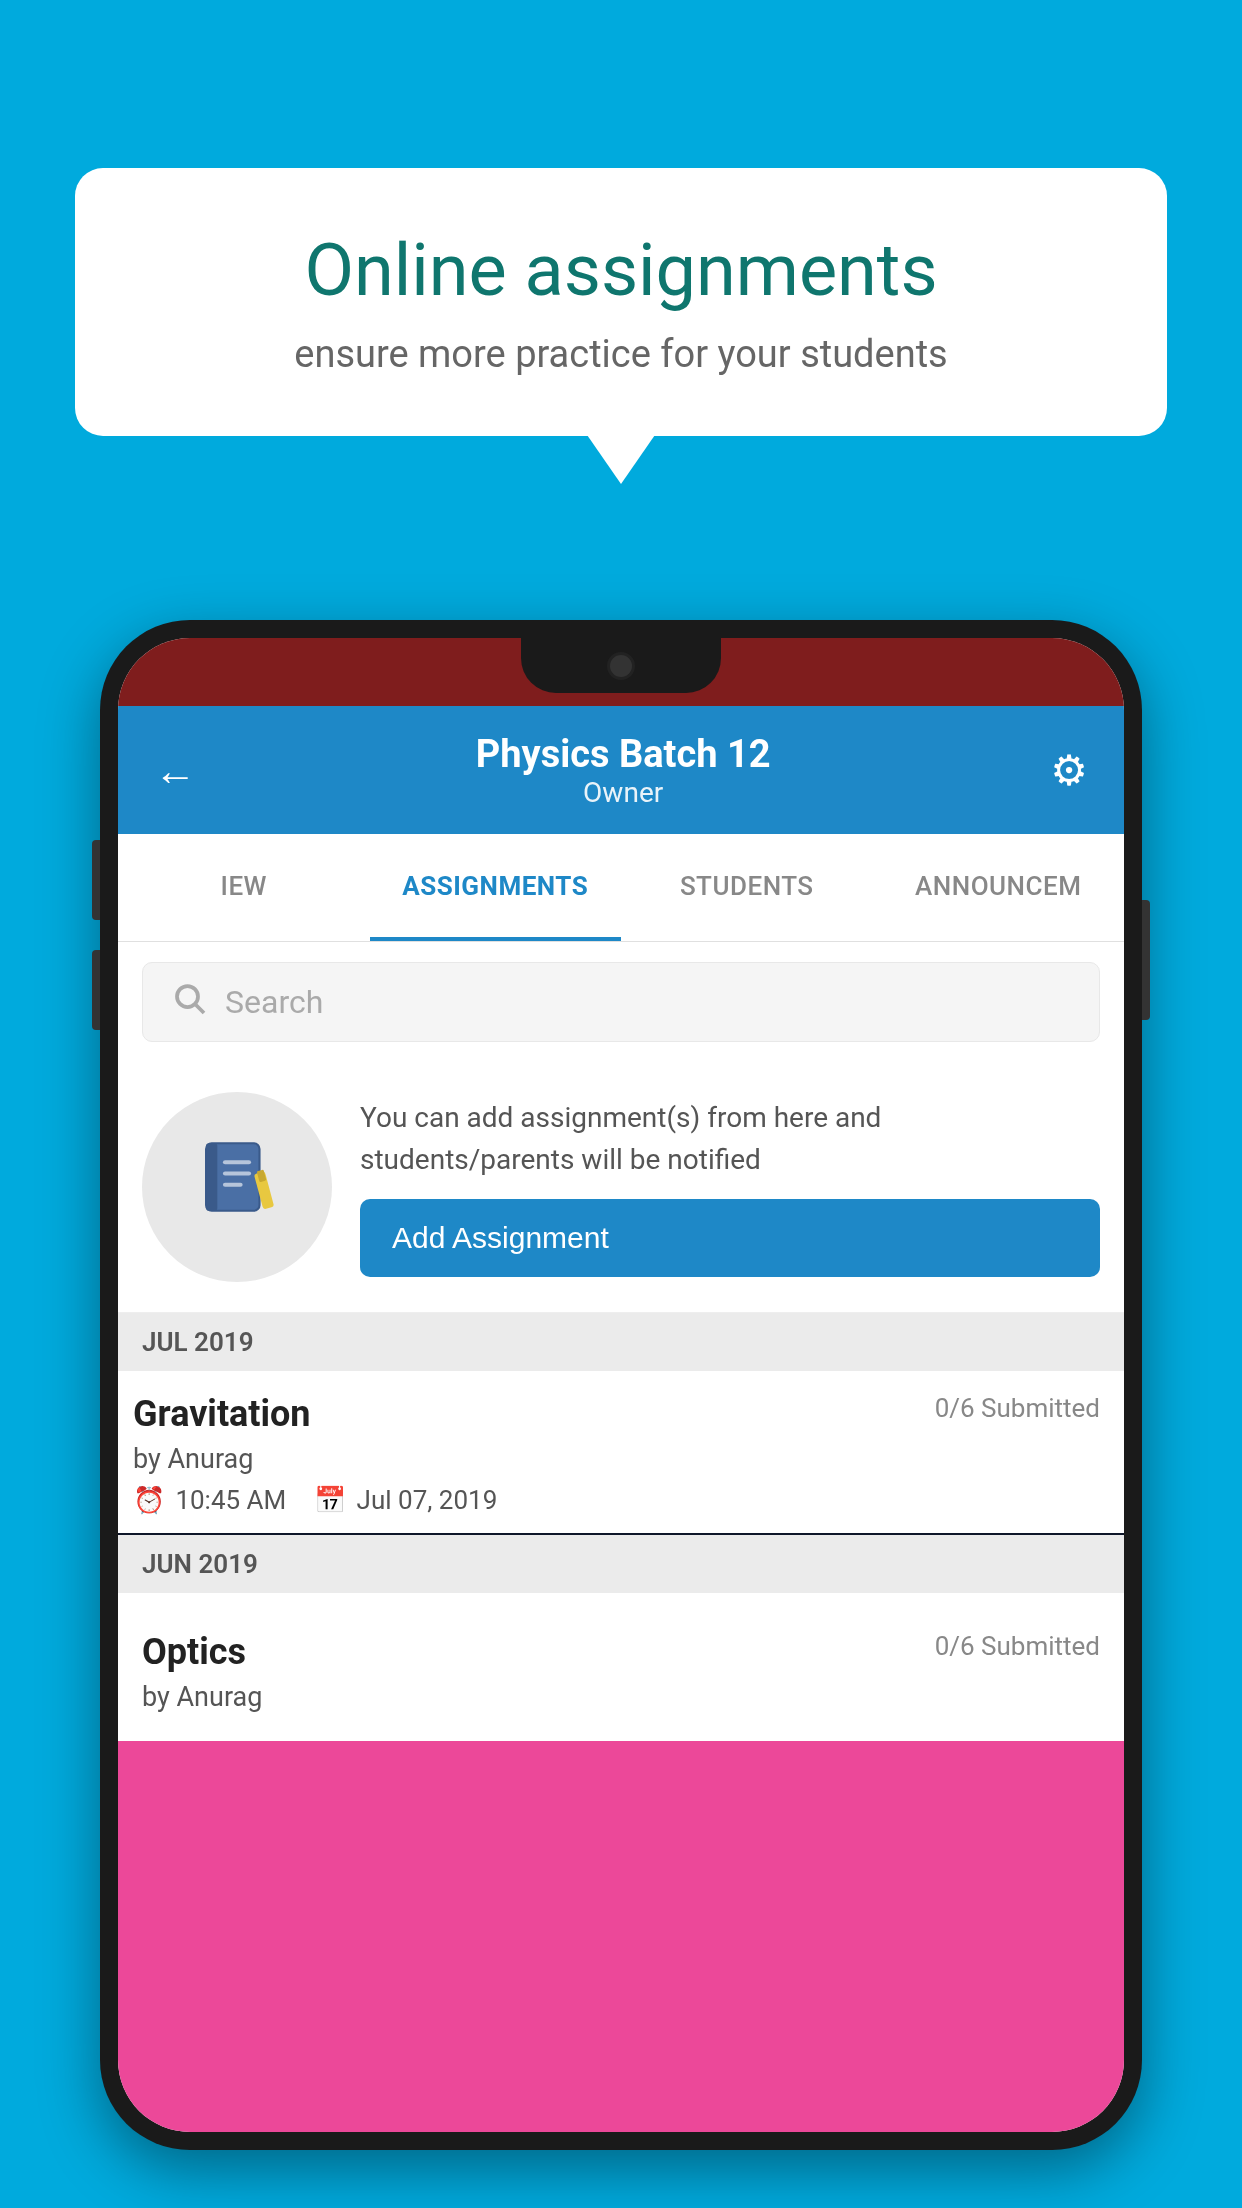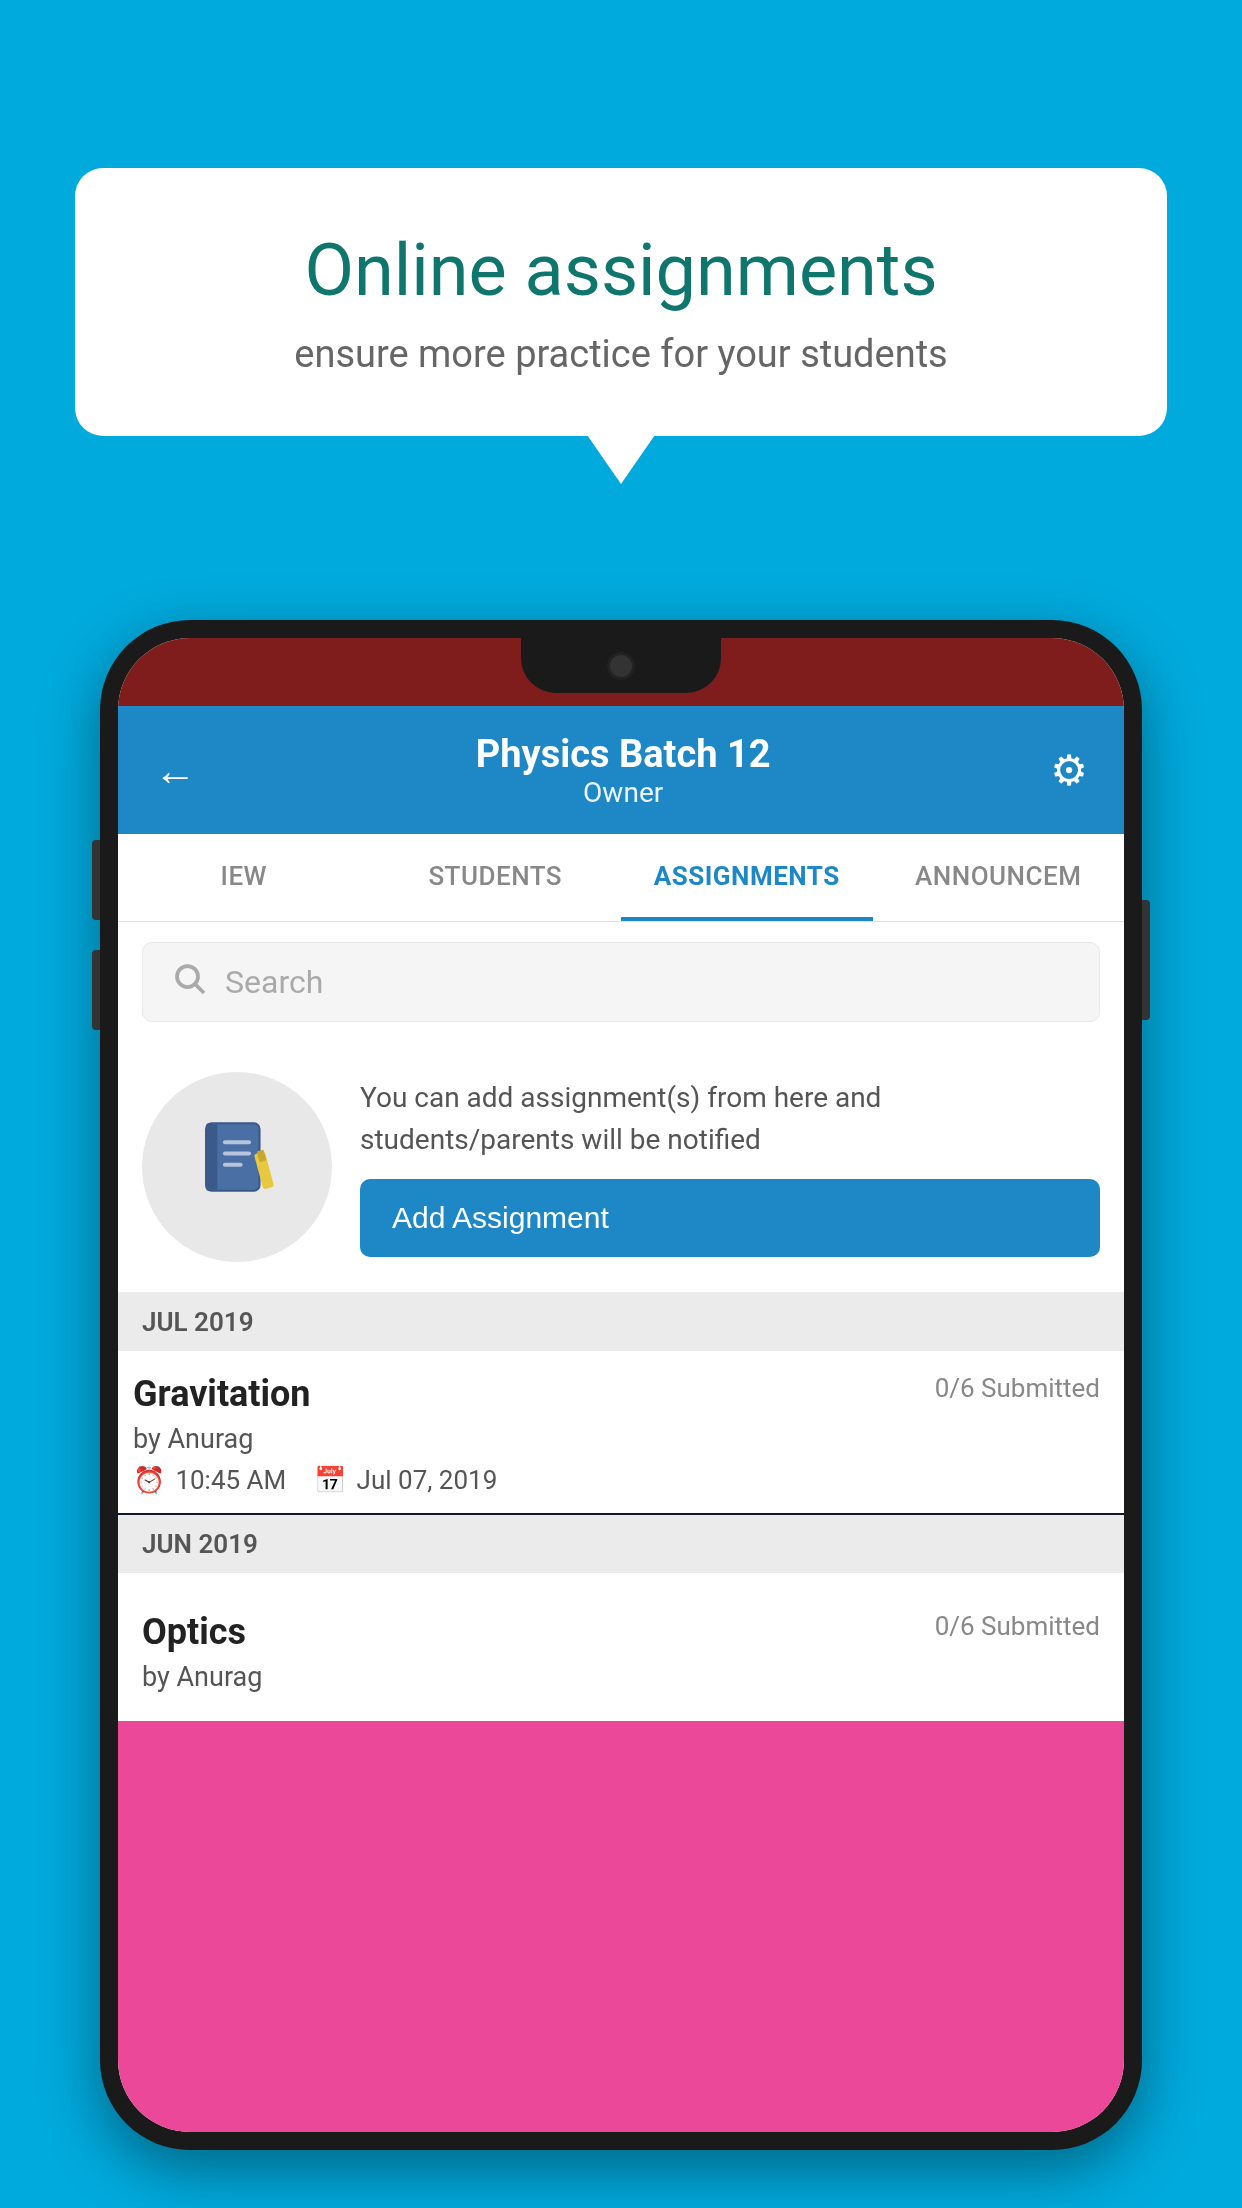--- a/index.html
+++ b/index.html
@@ -188,21 +188,21 @@
     .header-gear {
       color: #fff;
       font-size: 42px;
       cursor: pointer;
     }
 
     
     .tabs-container {
       background: #fff;
       display: flex;
-      height: 88px;
+      height: 108px;
       border-bottom: 1px solid #e0e0e0;
       flex-shrink: 0;
     }
     .tab-item {
       flex: 1;
       display: flex;
       align-items: center;
       justify-content: center;
       font-size: 26px;
       font-weight: 500;
@@ -404,25 +404,25 @@
             <div class="header-title">Physics Batch 12</div>
             <div class="header-subtitle">Owner</div>
           </div>
           <span class="header-gear">⚙</span>
         </div>
 
         <div class="tabs-container">
           <div class="tab-item">
             <span>IEW</span>
           </div>
+          <div class="tab-item active">
+            <span>ASSIGNMENTS</span>
+          </div>
           <div class="tab-item">
             <span>STUDENTS</span>
-          </div>
-          <div class="tab-item active">
-            <span>ASSIGNMENTS</span>
           </div>
           <div class="tab-item">
             <span>ANNOUNCEM</span>
           </div>
         </div>
 
         <div class="content-area">
 
           <div class="search-container">
             <div class="search-bar">

